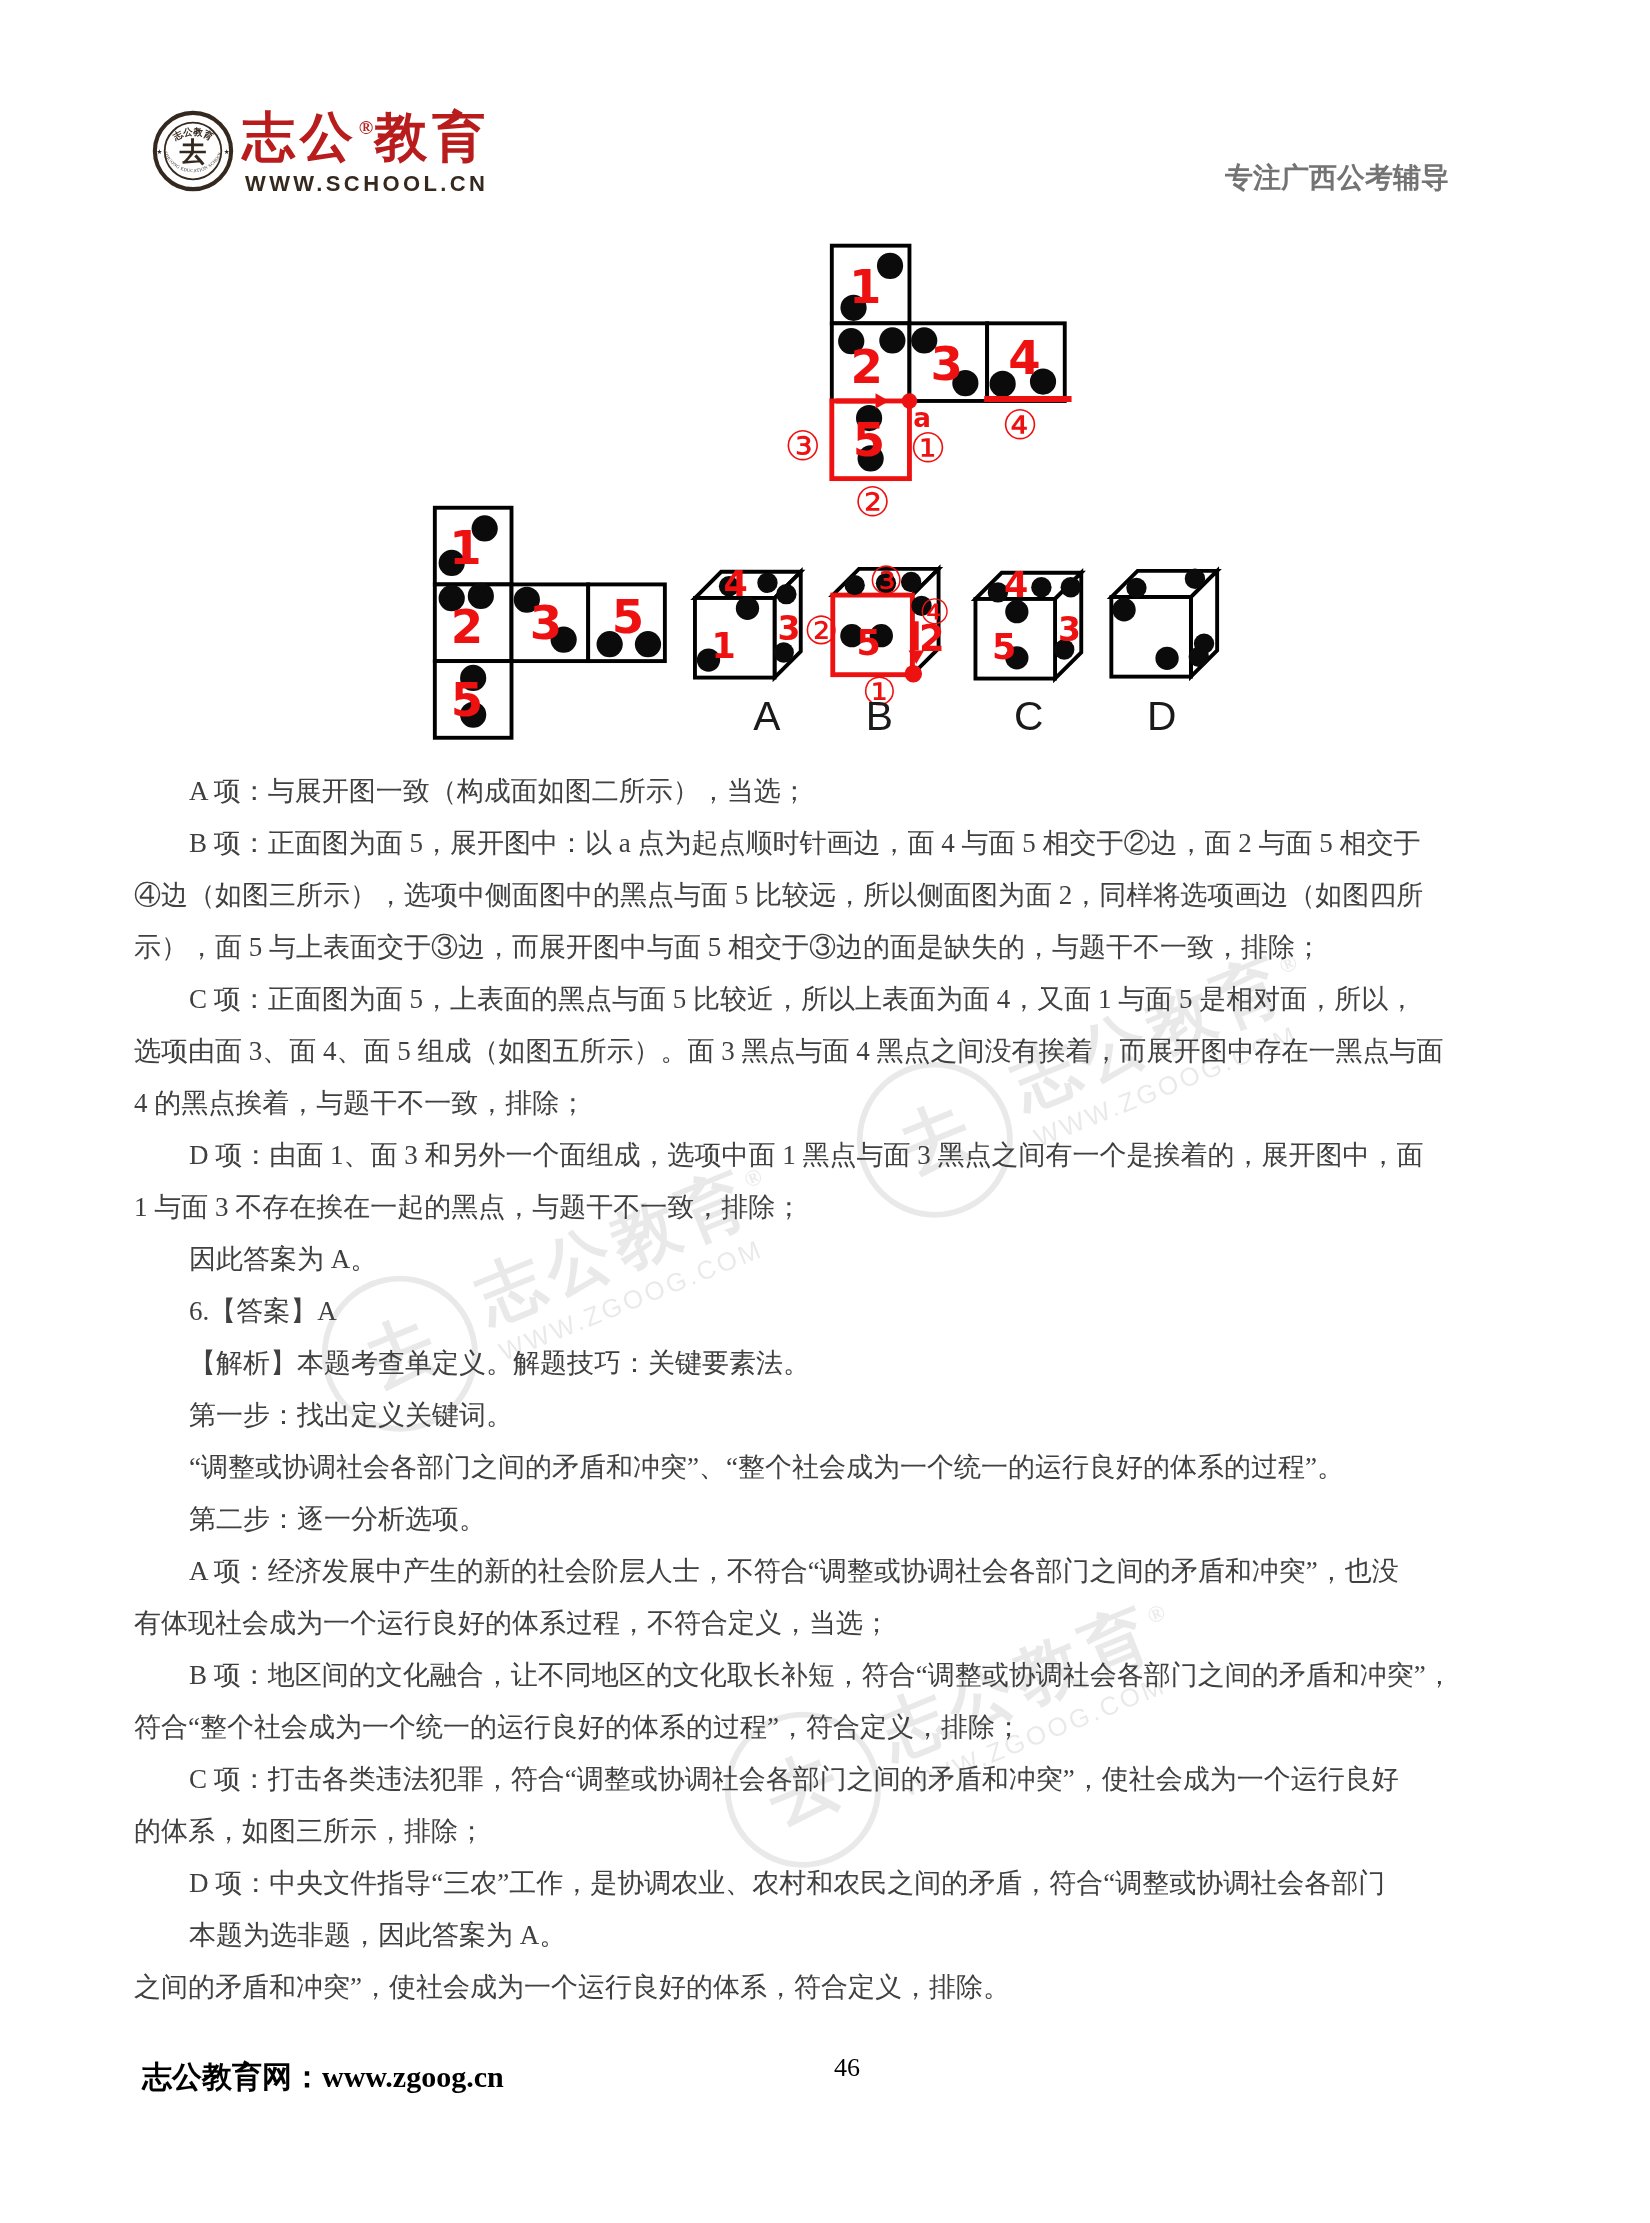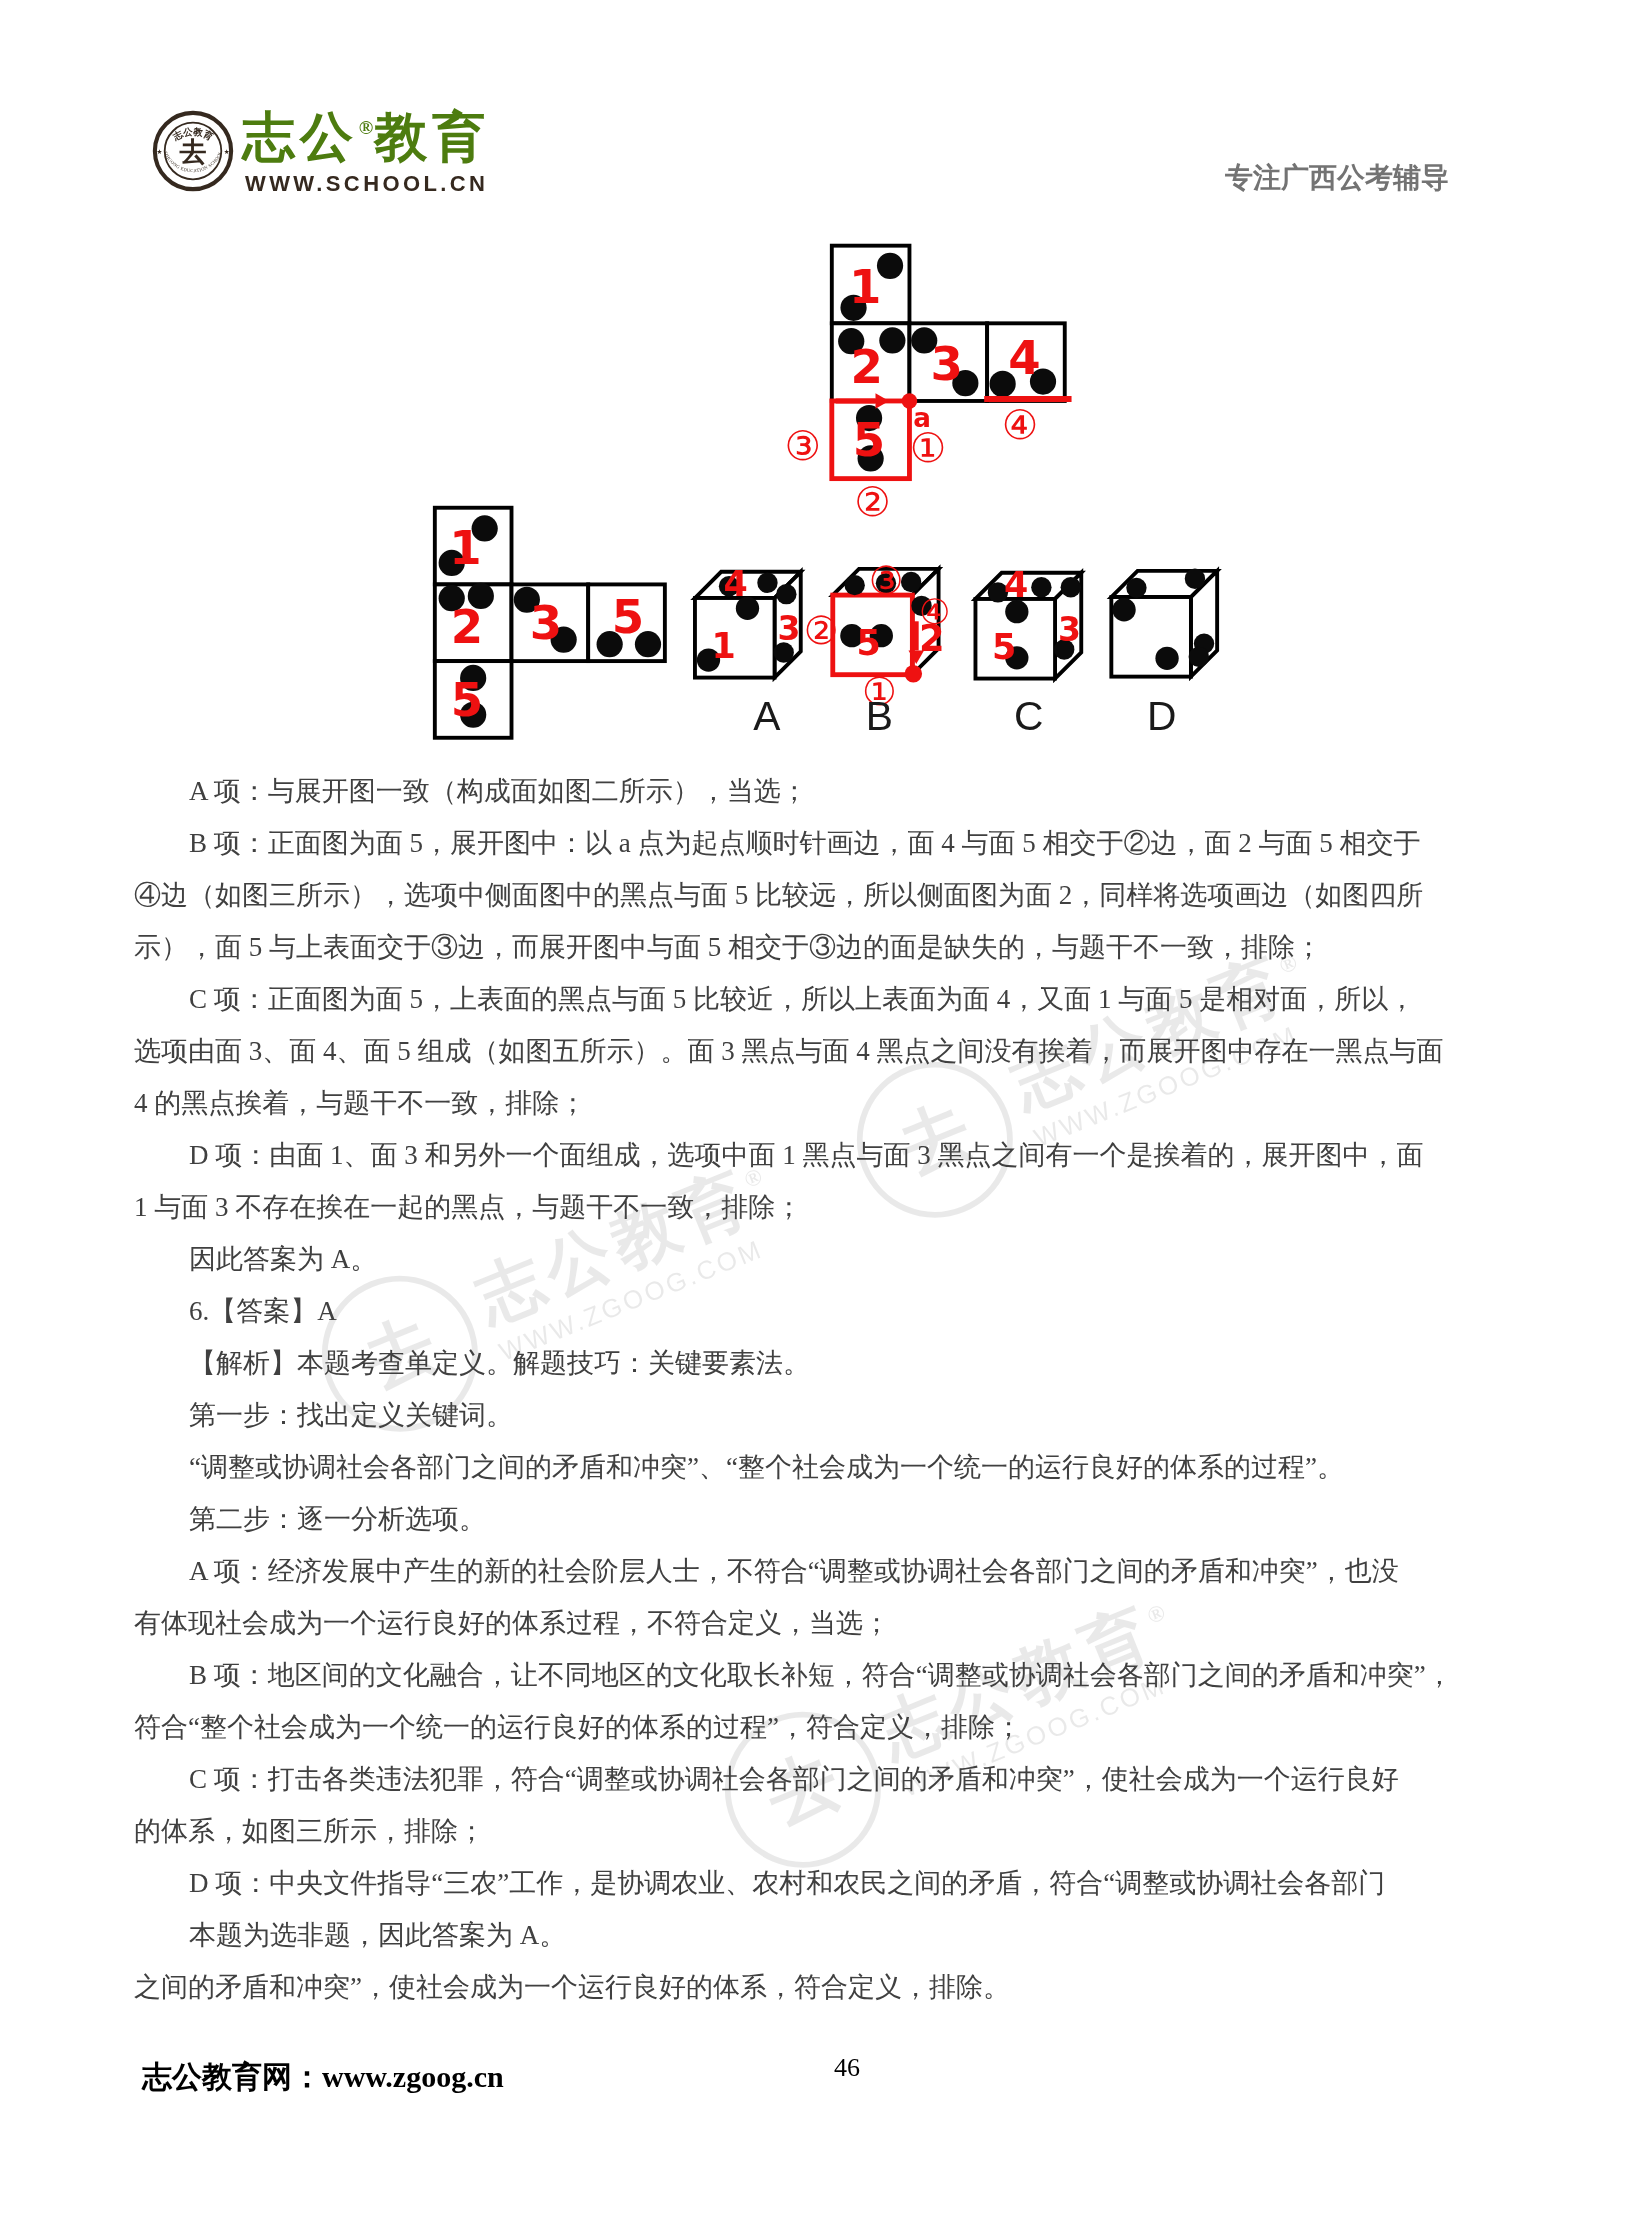--- a/index.html
+++ b/index.html
@@ -1,21 +1,21 @@
 <!DOCTYPE html>
 <html><head>
 <meta charset="utf-8">
 <title>志公教育</title>
 <style>
   html,body{margin:0;padding:0;background:#e8e8e8;}
   #page{position:relative;width:1651px;height:2223px;background:#ffffff;margin:0 auto;overflow:hidden;
         font-family:"Liberation Serif","DejaVu Serif",serif;color:#000;}
   
   .seal{position:absolute;left:152px;top:110px;width:82px;height:82px;}
-  .brand{position:absolute;left:242px;top:111px;font-size:53px;font-weight:bold;color:#4d7c0f;
+  .brand{position:absolute;left:242px;top:111px;font-size:53px;font-weight:bold;color:#b91c1c;
          letter-spacing:4.9px;line-height:1;}
   .brand .reg{font-size:19.4px;vertical-align:21.3px;letter-spacing:0;margin:0 1px;}
   .brand-url{position:absolute;left:245px;top:171px;font-size:22px;font-weight:bold;letter-spacing:3.4px;
              color:#35291f;font-family:"Liberation Sans","DejaVu Sans",sans-serif;}
   .tagline{position:absolute;left:1225px;top:159px;font-size:28px;font-weight:bold;color:#737373;}
   
   #figure{position:absolute;left:0;top:0;}
   
   #watermarks{position:absolute;left:0;top:0;width:100%;height:100%;pointer-events:none;}
   .watermark{position:absolute;display:flex;align-items:center;gap:15.5px;

